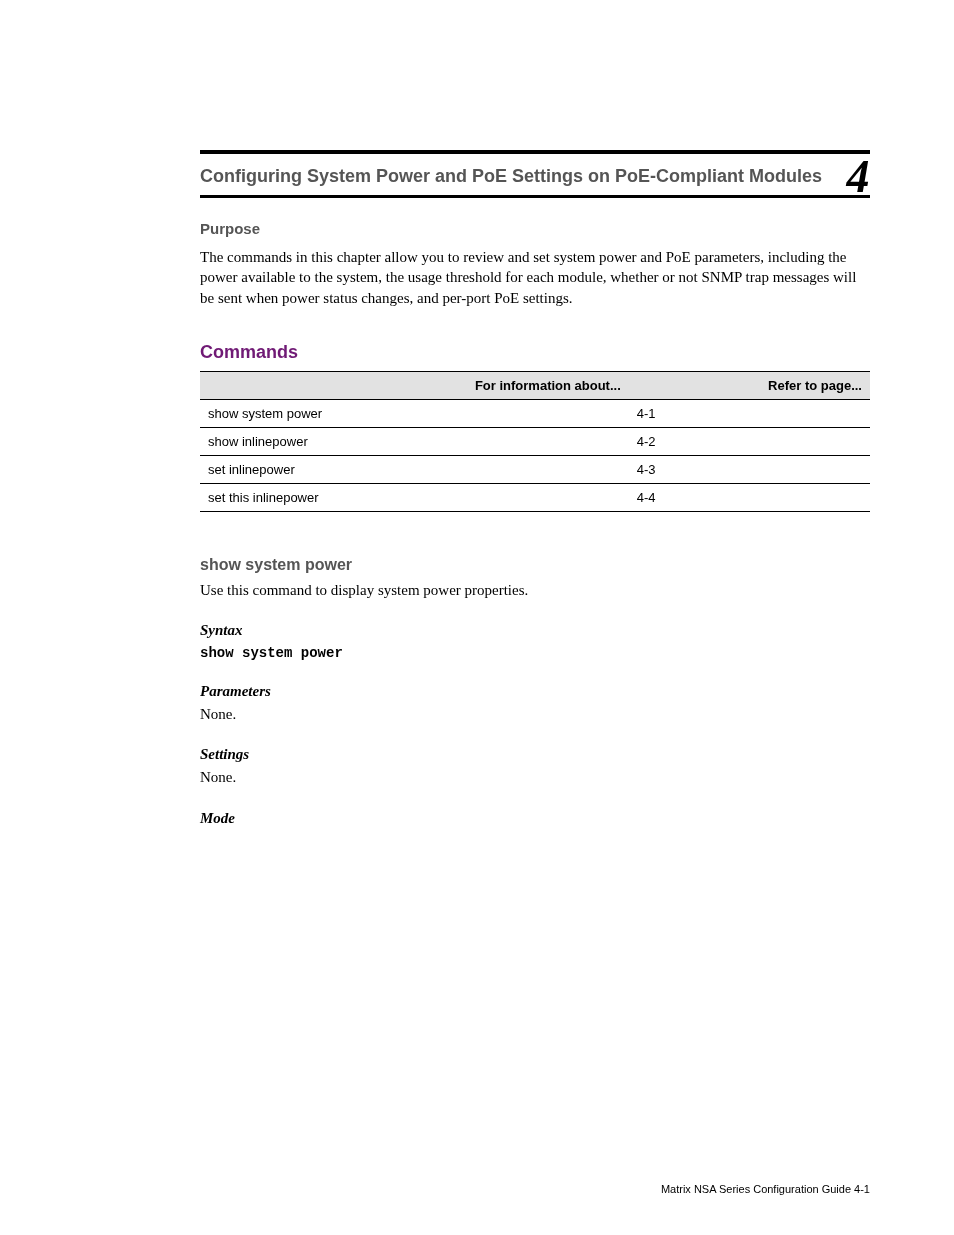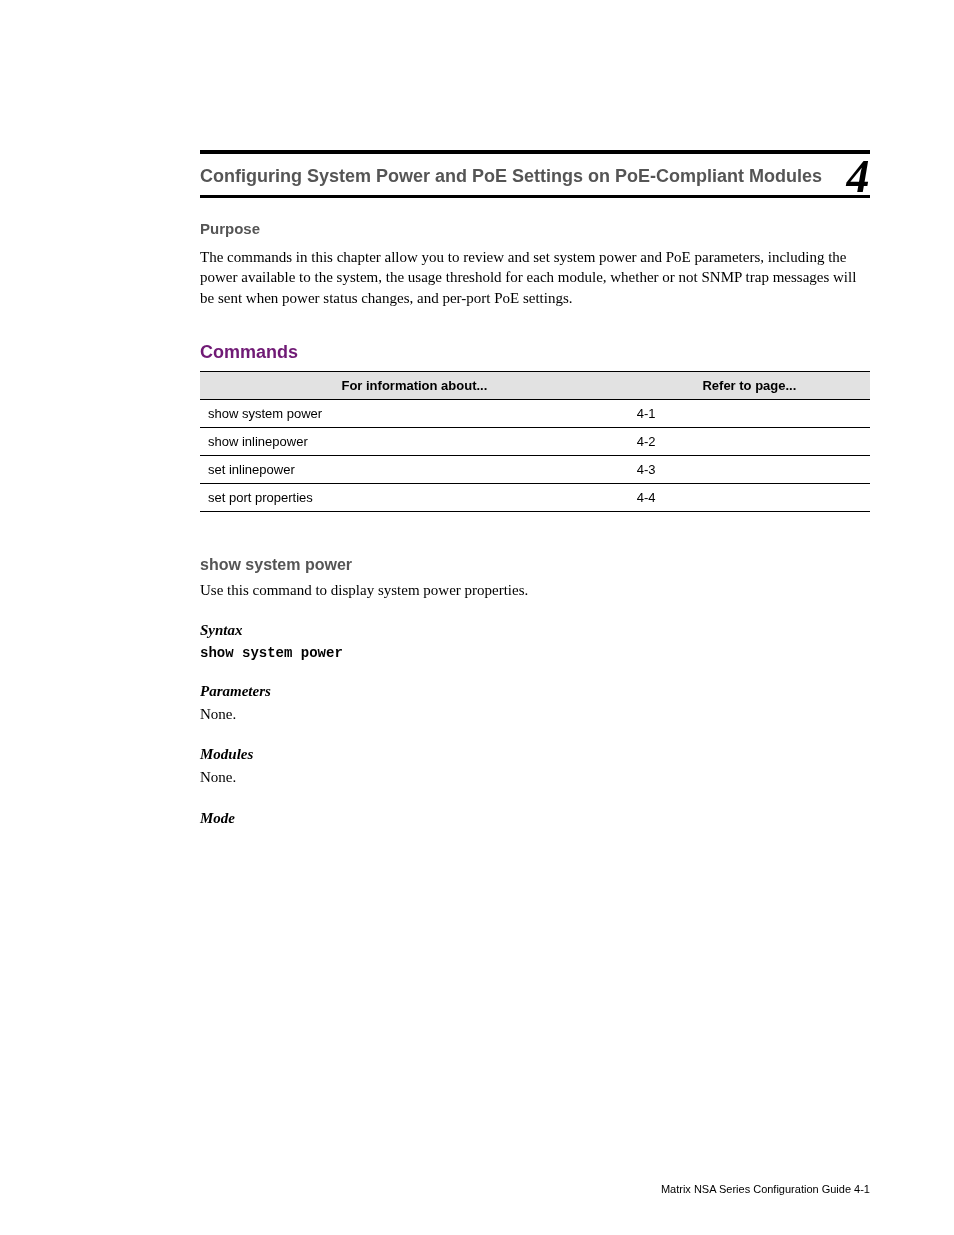--- a/index.html
+++ b/index.html
@@ -76,21 +76,21 @@
   }
   table.cmd-table {
     width: 100%;
     border-collapse: collapse;
     font-family: Arial, Helvetica, sans-serif;
     font-size: 13px;
     margin-top: 6px;
   }
   table.cmd-table thead th {
     background: #e2e2e2;
-    text-align: center;
+    text-align: right;
     font-weight: bold;
     padding: 6px 8px;
     border-top: 1px solid #000;
   }
   table.cmd-table td {
     padding: 6px 8px;
     border-top: 1px solid #000;
   }
   table.cmd-table tr:last-child td {
     border-bottom: 1px solid #000;
@@ -166,36 +166,36 @@
         </tr>
         <tr>
           <td>show inlinepower</td>
           <td>4-2</td>
         </tr>
         <tr>
           <td>set inlinepower</td>
           <td>4-3</td>
         </tr>
         <tr>
-          <td>set port properties</td>
+          <td>set this inlinepower</td>
           <td>4-4</td>
         </tr>
       </tbody>
     </table>
 
     <div class="command-heading">show system power</div>
     <p class="body-text" style="margin-top:6px;">Use this command to display system power properties.</p>
 
     <div class="label-heading">Syntax</div>
     <div class="syntax-block">show system power</div>
 
     <div class="label-heading">Parameters</div>
     <p class="body-text" style="margin:4px 0;">None.</p>
 
-    <div class="label-heading">Modules</div>
+    <div class="label-heading">Settings</div>
     <p class="body-text" style="margin:4px 0;">None.</p>
 
     <div class="label-heading">Mode</div>
 
   </div>
 
   <div class="page-footer">Matrix NSA Series Configuration Guide   4-1</div>
 </div>
 
 </body></html>

